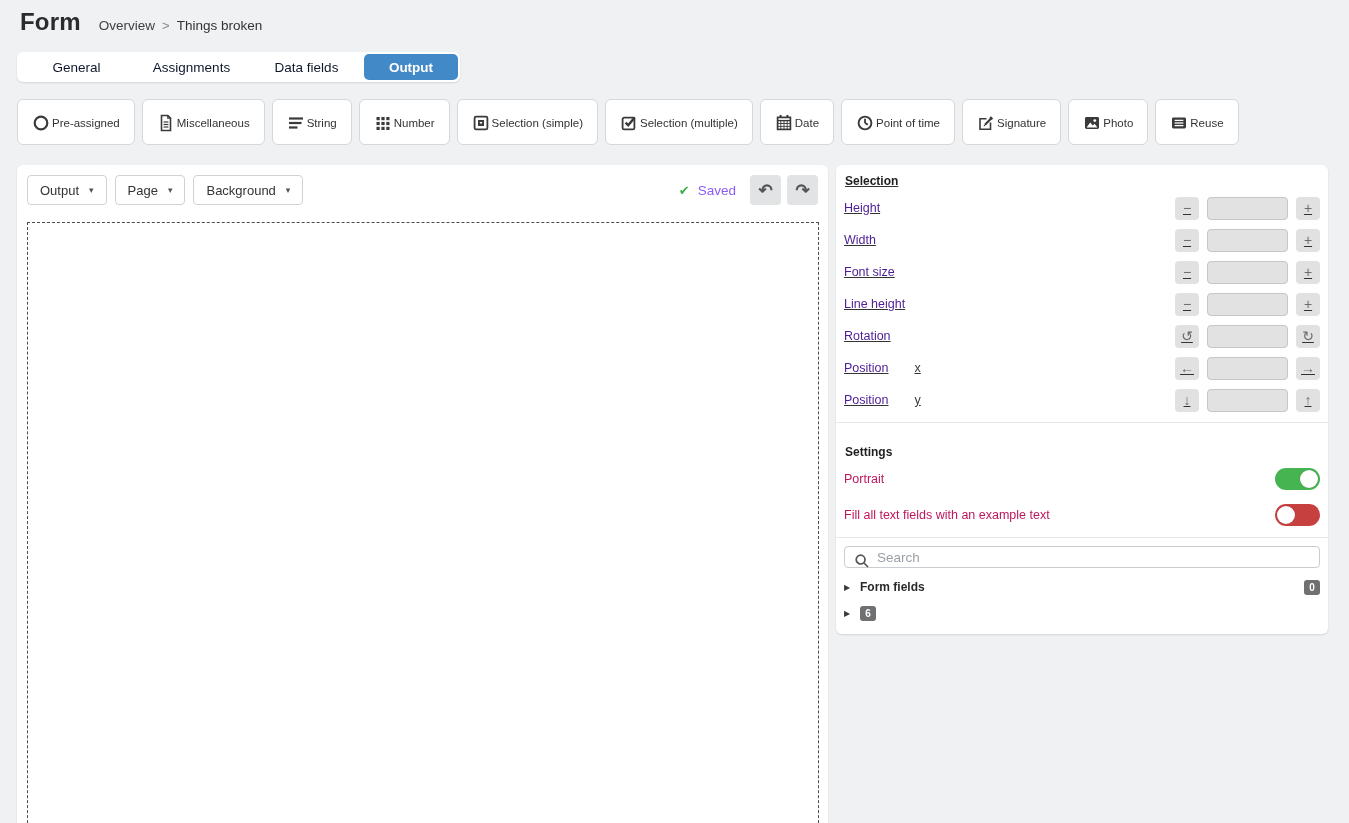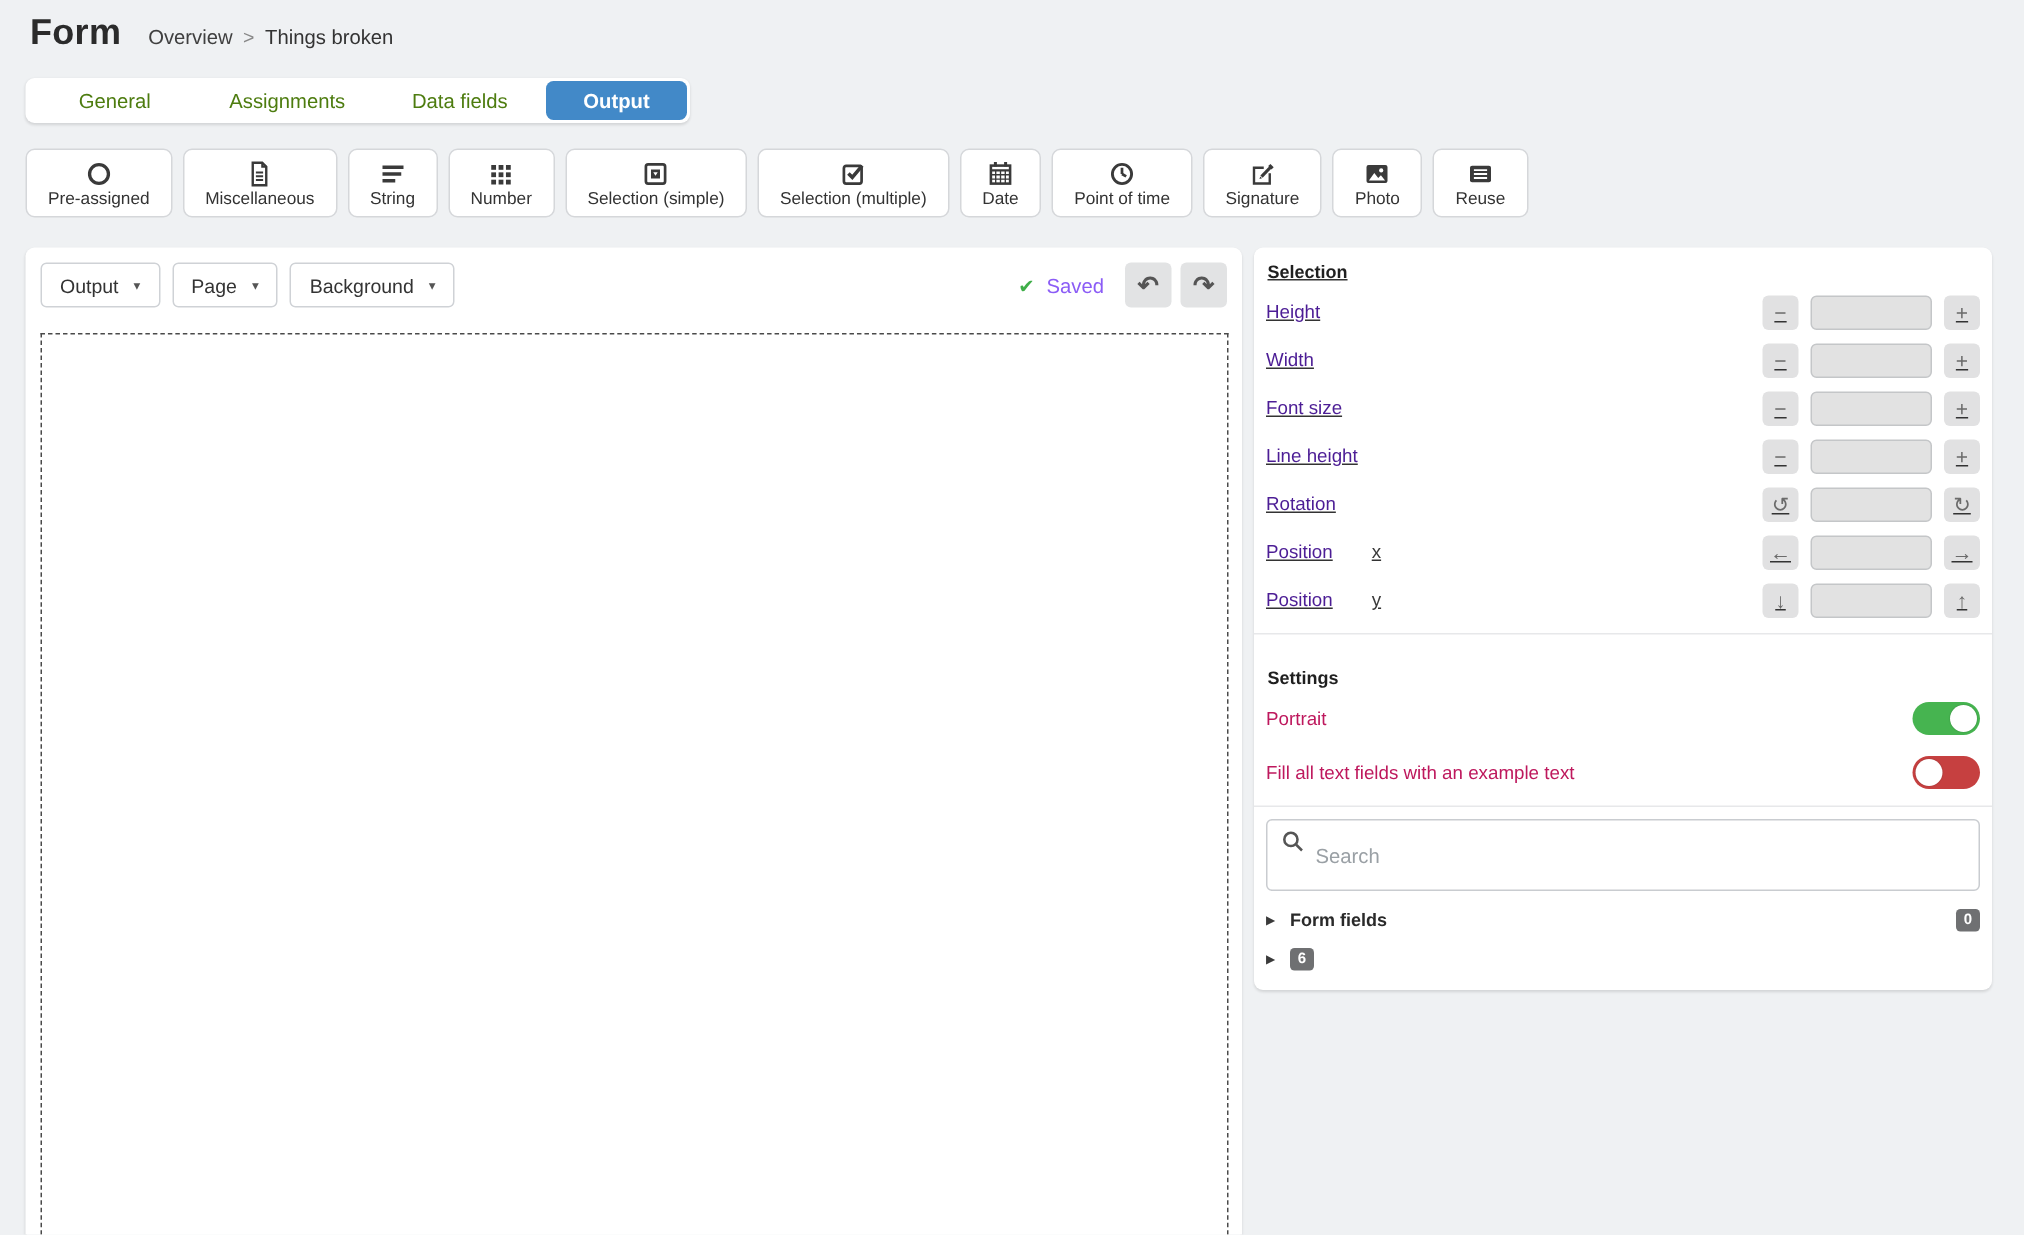--- a/index.html
+++ b/index.html
@@ -15,26 +15,26 @@
   .app-title { font-size:24px; font-weight:bold; color:#2b2b2b; letter-spacing:.2px; }
   .breadcrumb { margin-left:18px; font-size:13.5px; display:flex; align-items:baseline; gap:7px; }
   .crumb-link { color:#404040; text-decoration:none; cursor:pointer; }
   .crumb-sep { color:#888; font-size:13px; }
   .crumb-cur { color:#333; }
   
   .tabbar { position:absolute; top:52px; left:17px; height:30px; background:#fff;
     border-radius:6px; display:inline-flex; align-items:center; padding:2px;
     box-shadow:0 1px 2px rgba(0,0,0,.12); }
   .tab { width:115px; height:26px; border:none; background:transparent; font-family:inherit;
-    font-size:13.5px; color:#4d7c0f; border-radius:5px; cursor:pointer; }
+    font-size:13.5px; color:#0f172a; border-radius:5px; cursor:pointer; }
   .tab.active { background:#4289c8; color:#fff; font-weight:bold; width:94px; }
   
   .typebar { position:absolute; top:99px; left:17px; right:17px; display:flex; gap:7px; }
   .typebtn { background:#fff; border:1px solid #d5d7da; border-radius:6px; height:46px;
-    display:flex; flex-direction:column; align-items:center; justify-content:center;
+    display:flex; flex-direction:row; align-items:center; justify-content:center;
     padding:4px 14px 3px; gap:2px; cursor:pointer; font-family:inherit; }
   .typebtn .ticon { height:19px; display:flex; align-items:center; }
   .typebtn .tlabel { font-size:11.5px; color:#333; white-space:nowrap; }
   .typebtn svg { display:block; }
   
   .main { position:absolute; top:165px; left:17px; right:21px; bottom:-20px;
     display:flex; gap:8px; align-items:flex-start; }
   .canvas-card { position:relative; flex:1; height:100%; background:#fff;
     border-radius:6px 6px 0 0; box-shadow:0 1px 2px rgba(0,0,0,.12); overflow:hidden; }
   .canvas-toolbar { display:flex; align-items:center; padding:10px; }
@@ -72,21 +72,21 @@
   .toggle { width:45px; height:22px; border-radius:11px; position:relative; cursor:pointer; }
   .toggle.on  { background:#46b450; }
   .toggle.off { background:#c64040; }
   .knob { position:absolute; top:2px; width:18px; height:18px; border-radius:50%;
     background:#fff; box-shadow:0 0 1px rgba(0,0,0,.3); }
   .toggle.on  .knob { right:2px; }
   .toggle.off .knob { left:2px; }
   .search-sec { padding:8px 8px 2px; }
   .searchbox { position:relative; }
   .searchbox svg { position:absolute; left:10px; top:7px; }
-  .search-input { width:100%; height:48px; border:1px solid #c9ccd0; border-radius:4px;
+  .search-input { width:100%; height:22px; border:1px solid #c9ccd0; border-radius:4px;
     padding:0 10px 0 32px; font-family:inherit; font-size:13.5px; color:#333; outline:none; }
   .search-input::placeholder { color:#9aa0a5; }
   .groups { padding:4px 8px 2px; }
   .grow { display:flex; align-items:center; height:26px; gap:7px; cursor:pointer; }
   .expander { font-size:8px; color:#3a3a3a; width:9px; }
   .glabel { font-size:12px; font-weight:bold; color:#2a2a2a; flex:1; }
   .badge { min-width:16px; height:15px; padding:0 3px; background:#6f7072; border-radius:3px;
     color:#fff; font-size:10px; font-weight:bold; display:flex; align-items:center;
     justify-content:center; }
 </style>

